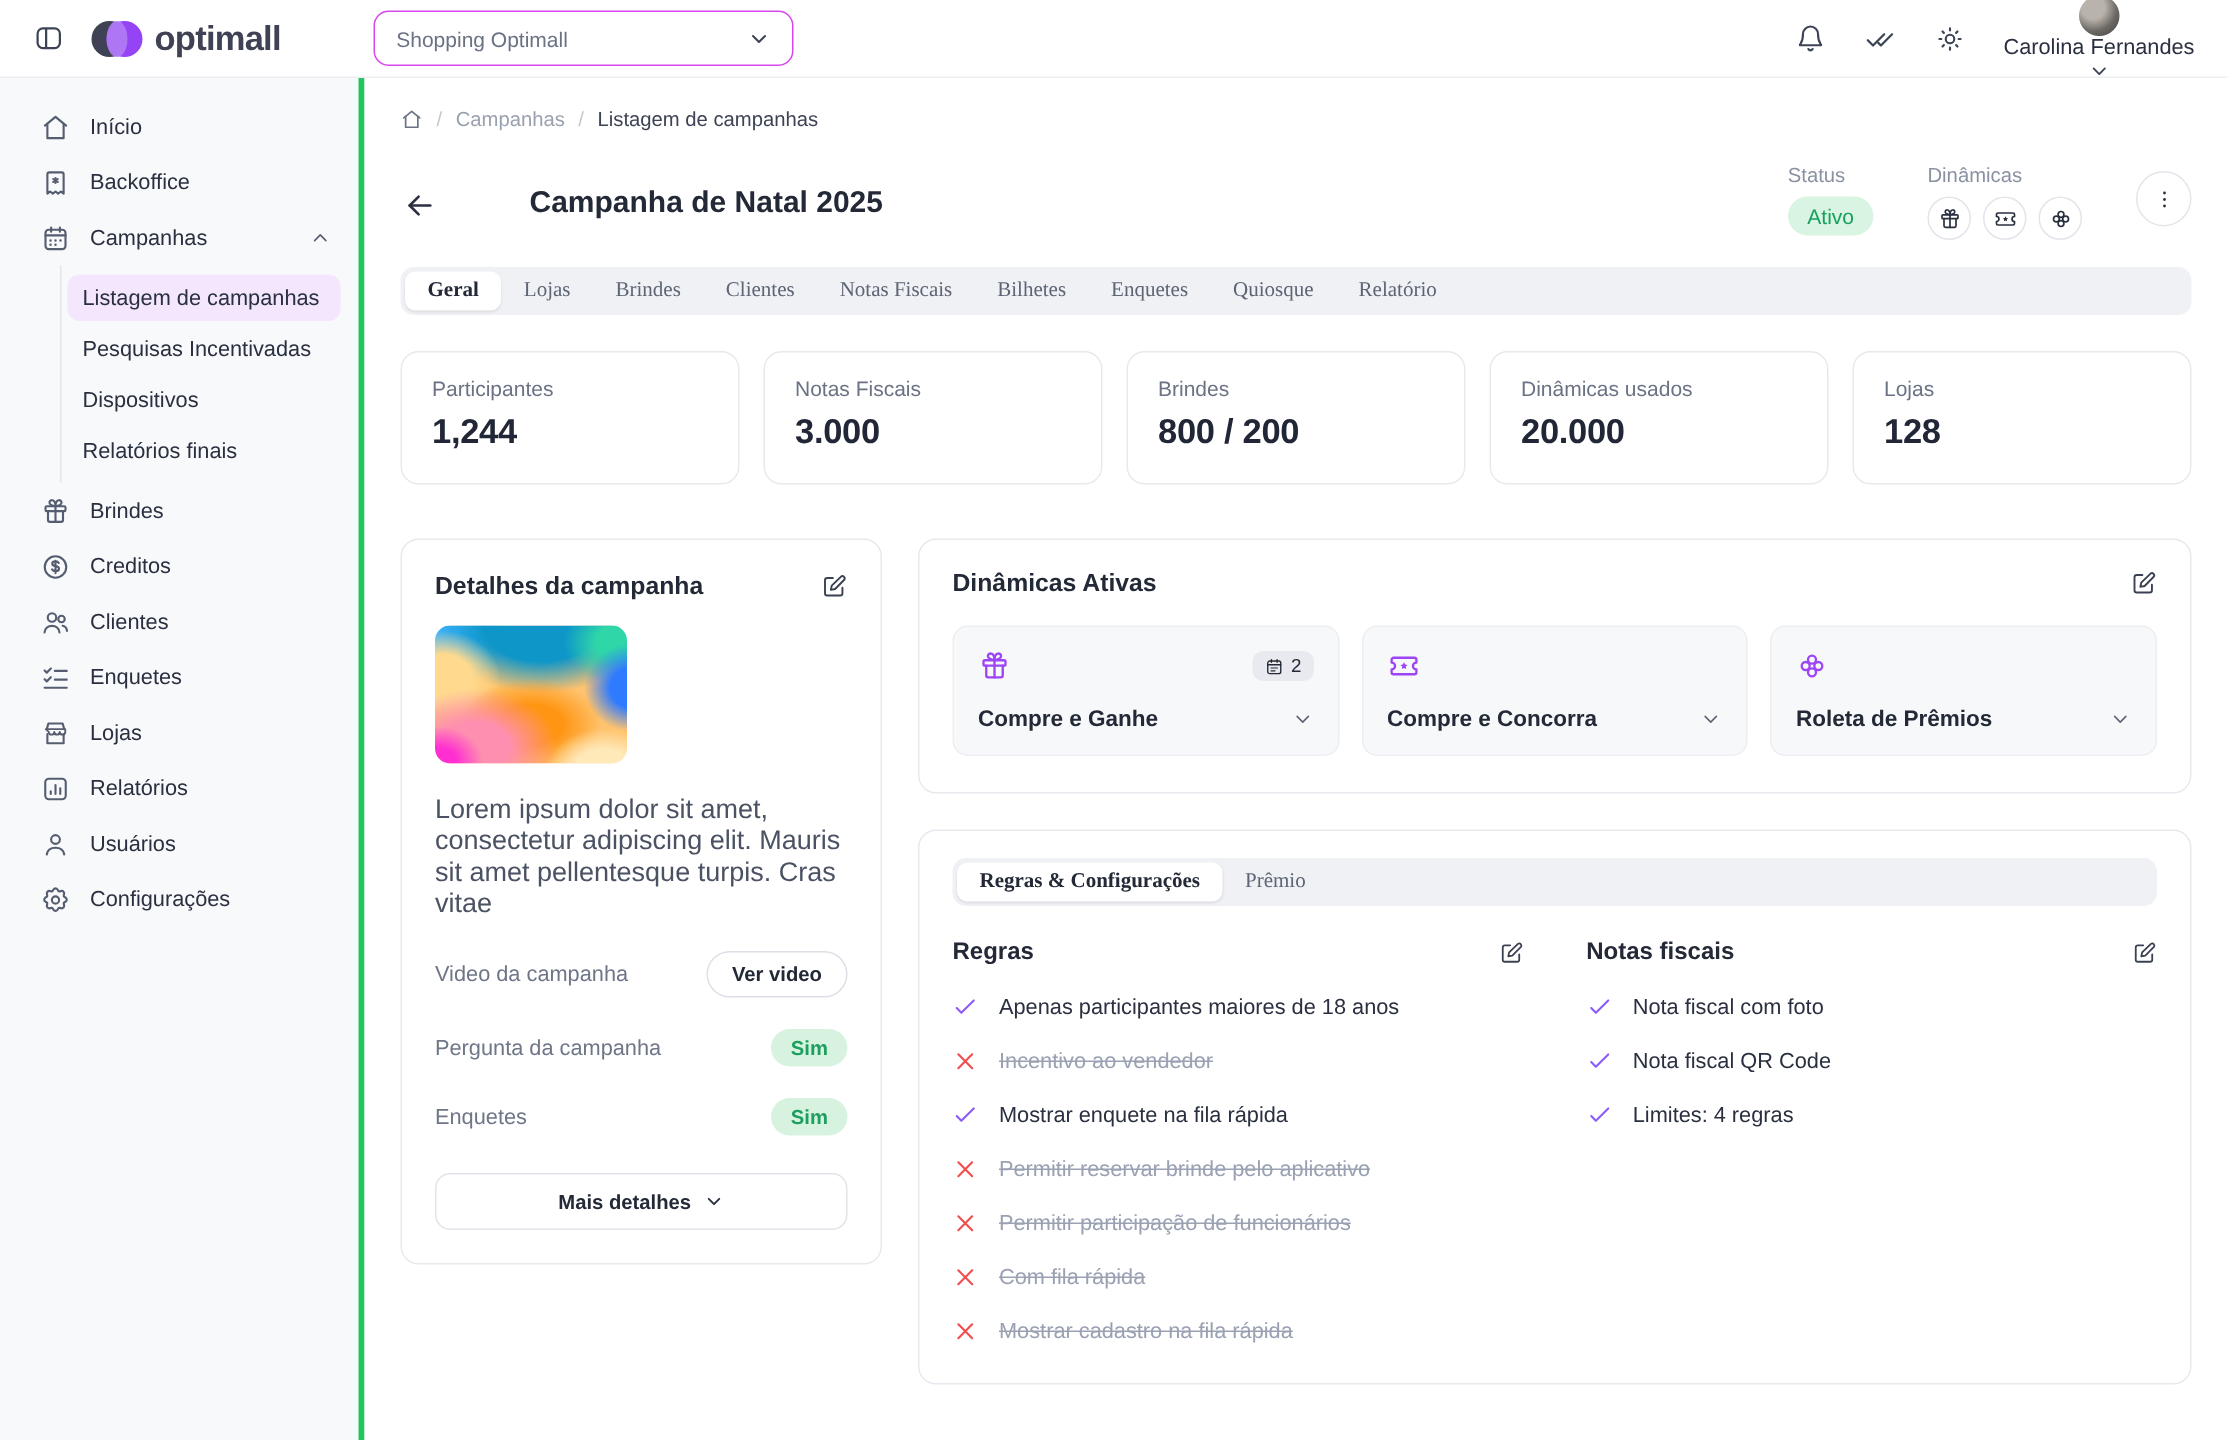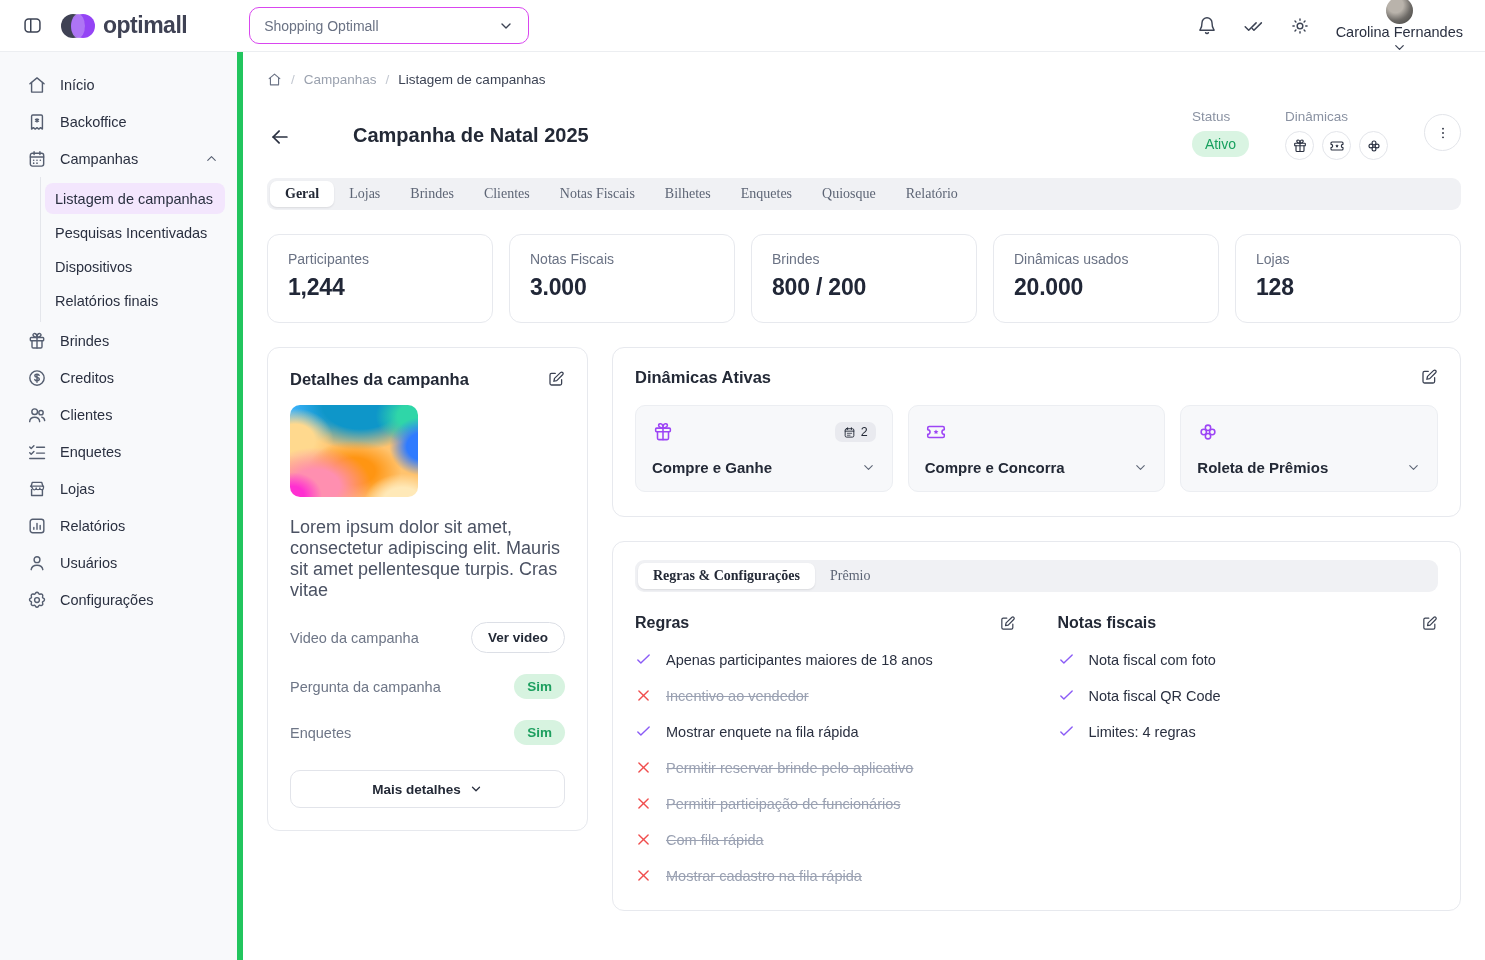--- a/index.html
+++ b/index.html
@@ -22,21 +22,21 @@
     color:#6a7284; font-size:14px; cursor:pointer; background:#fff; }
   .topbar-right { margin-left:auto; display:flex; align-items:center; gap:26px; }
   .tb-icon { color:#3c4354; cursor:pointer; }
   .user { display:flex; align-items:center; cursor:pointer;flex-direction:column; }
   .avatar { width:27px; height:27px; border-radius:50%;
     background:radial-gradient(circle at 35% 30%, #b9b3ab 0 30%, #6d6a66 60%, #3f3e3c); }
   .user-name { font-size:14.5px; font-weight:500; color:#2a3040; }
 
   
   .shell { display:flex; height:908px; }
-  .sidebar { width:243px; background:#f8f9fb; border-right:6px solid #22c55e; padding-top:14px; flex:none; }
+  .sidebar { width:243px; background:#f8f9fb; border-right:4px solid #22c55e; padding-top:14px; flex:none; }
   .nav-item { height:37px; display:flex; align-items:center; gap:13px; padding:0 18px 0 27px;
     font-size:14.5px; color:#2a3040; cursor:pointer; }
   .nav-item .nicon { color:#555e70; flex:none; }
   .nav-item .chev { margin-left:auto; color:#555e70; }
   .nav-children { margin-left:40px; border-left:1px solid #e4e6eb; padding:3px 12px 3px 4px; }
   .nav-sub { height:31px; margin:3px 0; display:flex; align-items:center; padding:0 10px;
     border-radius:8px; font-size:14.5px; color:#2a3040; cursor:pointer; white-space:nowrap; }
   .nav-sub.active { background:#f3e6fd; }
 
   
@@ -57,21 +57,21 @@
   .circle-icon { width:29px; height:29px; border-radius:50%; border:1px solid #e3e5ea;
     display:flex; align-items:center; justify-content:center; color:#2a3040; cursor:pointer; background:#fff; }
   .kebab-btn { width:37px; height:37px; border-radius:50%; border:1px solid #e3e5ea; background:#fff;
     display:flex; align-items:center; justify-content:center; color:#2a3040; cursor:pointer; margin-top:5px; }
 
   .tabs { background:#f0f1f4; border-radius:9px; padding:3px; display:flex; margin-bottom:24px; height:32px; }
   .tab { padding:0 15px; display:flex; align-items:center; font-size:14px; color:#5d6575;
     border-radius:7px; cursor:pointer; white-space:nowrap;font-family:Liberation Serif, serif; }
   .tab.active { background:#fff; color:#232936; font-weight:600; box-shadow:0 1px 2px rgba(20,24,40,.10); }
 
-  .stats { display:flex; gap:16px; margin-bottom:24px; }
+  .stats { display:flex; gap:16px; margin-bottom:36px; }
   .stat-card { flex:1; border:1px solid #e7e9ee; border-radius:12px; padding:16px 20px; height:89px; background:#fff; }
   .stat-label { font-size:14px; color:#6a7284; }
   .stat-value { font-size:23px; font-weight:700; color:#212737; margin-top:7px; letter-spacing:-.2px; }
 
   .columns { display:flex; gap:24px; align-items:flex-start; }
   .card { border:1px solid #e7e9ee; border-radius:12px; background:#fff; }
   .card-head { display:flex; align-items:flex-start; justify-content:space-between; }
   .card-title { font-size:16.5px; font-weight:700; color:#232936; }
   .edit-btn { color:#3a4152; cursor:pointer; }
 

